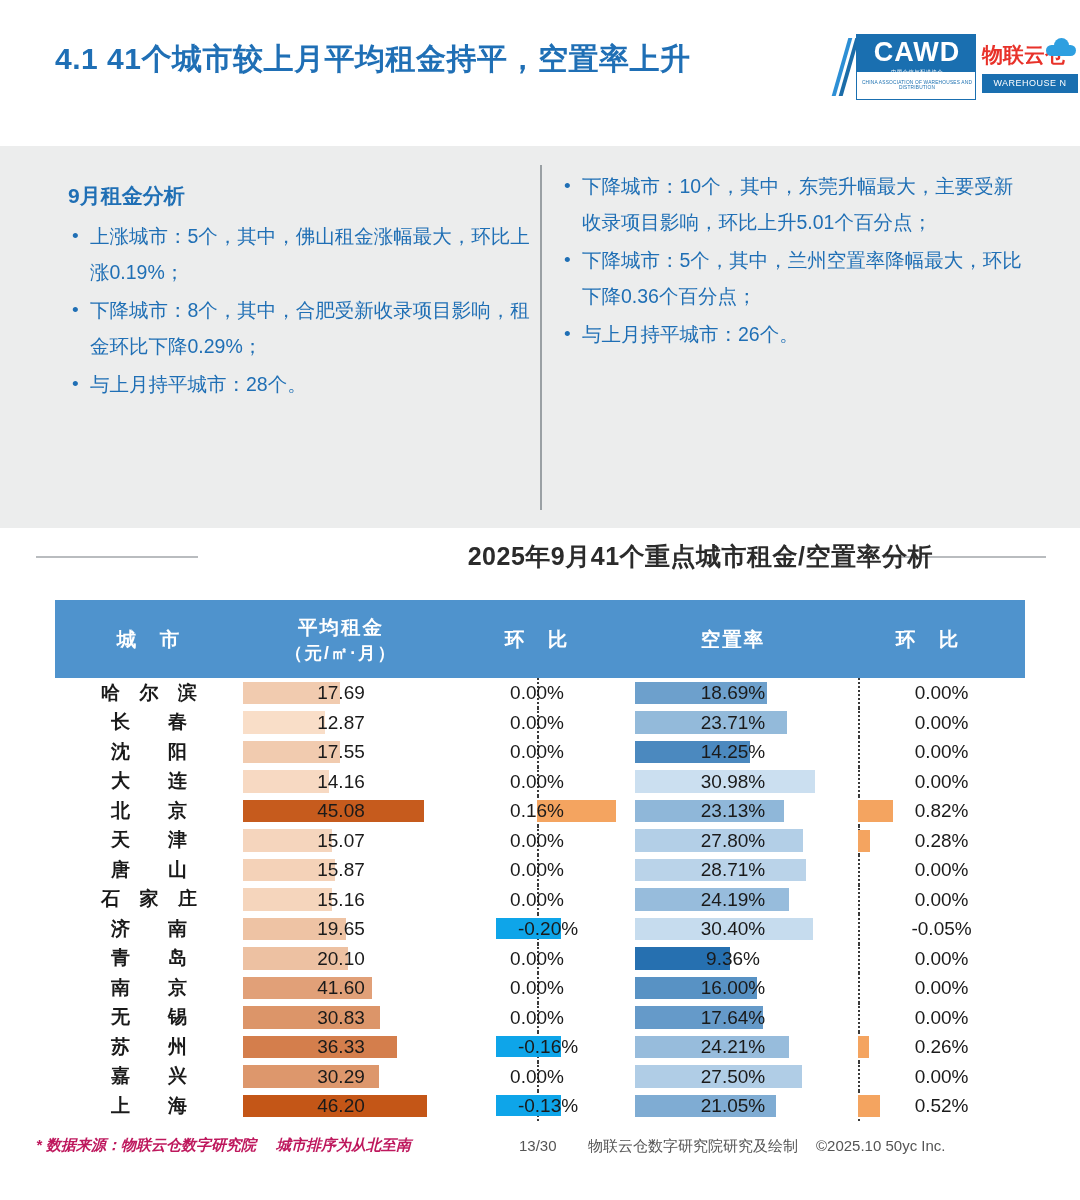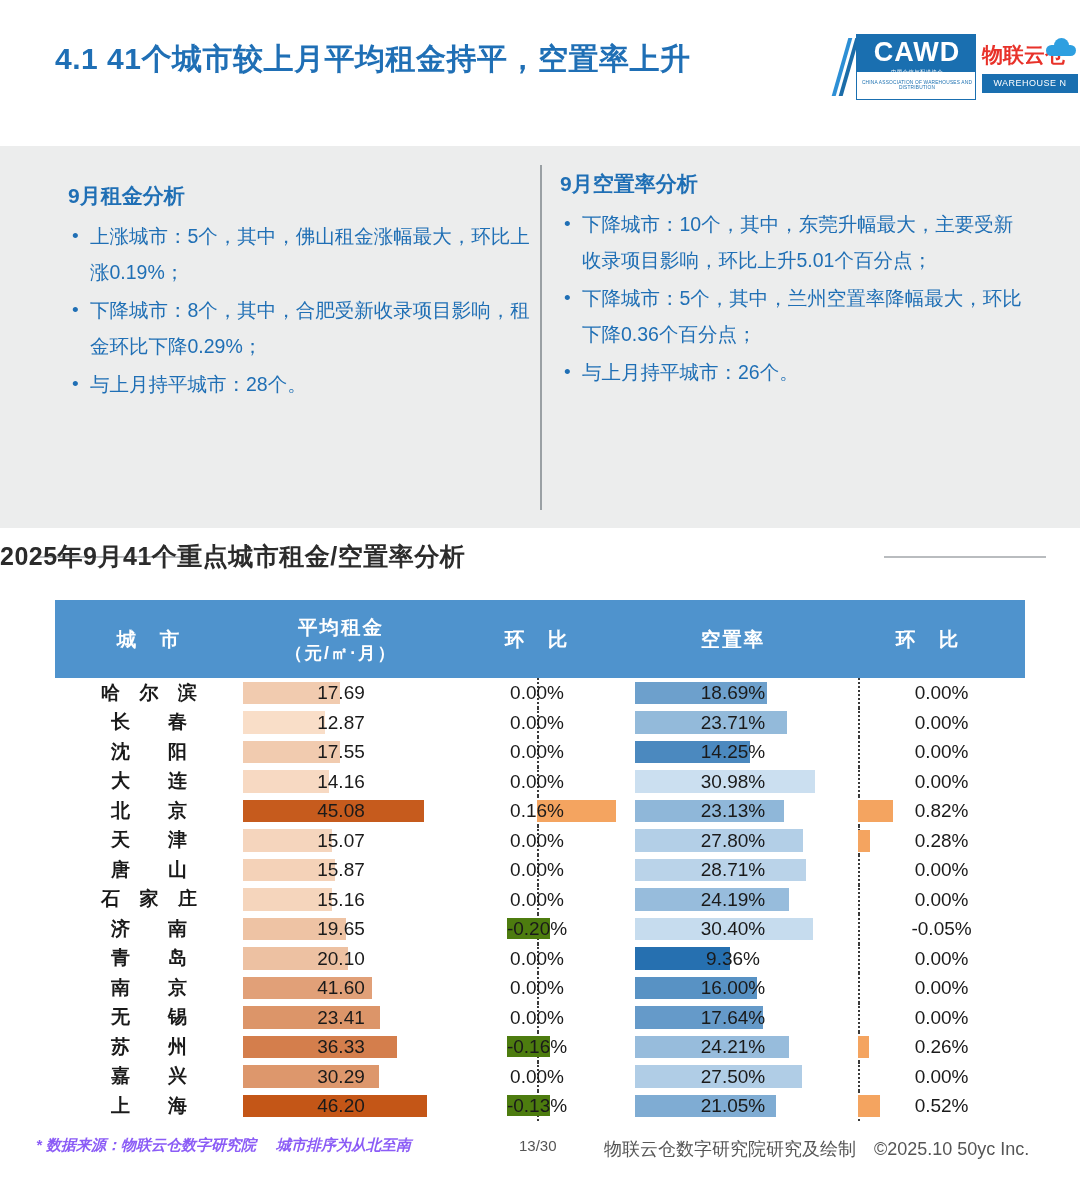--- a/index.html
+++ b/index.html
@@ -99,21 +99,21 @@
     color: #1f6fb5; line-height: 1.85; margin-bottom: 2px;
   }
   .bullets li::before {
     content: "•"; position: absolute; left: 4px; top: 0;
     font-size: 19px; color: #1f6fb5;
   }
 
   
   .chart-title-wrap {
     position: absolute; left: 0; top: 536px; width: 933px; height: 40px;
-    text-align: left;
+    text-align: right;
   }
   .chart-title {
     display: inline-block; font-size: 25px; font-weight: bold; color: #2b2b2b;
     line-height: 40px; letter-spacing: 0.5px;
   }
   .rule { position: absolute; top: 556px; height: 2px; background: #b9bcbf; }
   .rule-l { left: 36px; width: 162px; }
   .rule-r { left: 884px; width: 162px; }
 
   
@@ -150,33 +150,33 @@
   .mom-guide {
     position: absolute; left: 50%; top: 0; width: 0; height: 29.5px;
     border-left: 2px dotted #3a3a3a;
   }
   .mom-bar { position: absolute; top: 4px; height: 22px; background: #f4a460; }
   .mom-val {
     position: relative; z-index: 3; line-height: 29.5px; display: inline-block;
     padding: 0 2px;
     text-align: right;
   }
-  .neg-chip { background: #4d7c0f; }
+  .neg-chip { background: #0ea5e9; padding-left: 22px; }
 
   
   .footer-note {
     position: absolute; left: 36px; top: 1136px; font-size: 15px;
-    color: #8b5cf6; font-style: italic; font-weight: bold;
+    color: #be185d; font-style: italic; font-weight: bold;
   }
   .footer-note .sep { display: inline-block; width: 20px; }
   .page-num {
     position: absolute; left: 519px; top: 1137px; font-size: 15px; color: #555;
   }
   .footer-right {
-    position: absolute; left: 604px; top: 1137px; font-size: 18px; color: #555;
+    position: absolute; left: 588px; top: 1137px; font-size: 15px; color: #555;
   }
   .footer-right .cr { margin-left: 18px; }
 </style>
 </head>
 <body>
 
 <div class="header">
   <div class="title">4.1 41个城市较上月平均租金持平，空置率上升</div>
 
   <div class="logo-wrap">
@@ -203,21 +203,20 @@
 <div class="col col-left" style="top:180px;">
   <div class="sub-title">9月租金分析</div>
   <ul class="bullets">
     <li>上涨城市：5个，其中，佛山租金涨幅最大，环比上涨0.19%；</li>
     <li>下降城市：8个，其中，合肥受新收录项目影响，租金环比下降0.29%；</li>
     <li>与上月持平城市：28个。</li>
   </ul>
 </div>
 
 <div class="col col-right" style="top:168px;">
-  <div class="sub-title">9月空置率分析</div>
   <ul class="bullets">
     <li>下降城市：10个，其中，东莞升幅最大，主要受新收录项目影响，环比上升5.01个百分点；</li>
     <li>下降城市：5个，其中，兰州空置率降幅最大，环比下降0.36个百分点；</li>
     <li>与上月持平城市：26个。</li>
   </ul>
 </div>
 
 <div class="rule rule-l"></div>
 <div class="rule rule-r"></div>
 <div class="chart-title-wrap">
@@ -529,21 +528,21 @@
       <tr>
         <td class="city">
           <div class="city-inner" style="padding: 0px 56px;">
             <span>无</span>
             <span>锡</span>
           </div>
         </td>
         <td>
           <div class="cell-wrap">
             <div class="bar" style="left: 0px; width: 70.0948%; background: rgb(220, 149, 105);"></div>
-            <span class="val">23.41</span>
+            <span class="val">30.83</span>
           </div>
         </td>
         <td class="mom-cell">
           <div class="cell-wrap"><div class="mom-guide"></div><span class="mom-val">0.00%</span></div>
         </td>
         <td>
           <div class="cell-wrap">
             <div class="bar" style="left: 0px; width: 65.28%; background: rgb(101, 154, 201);"></div>
             <span class="val">17.64%</span>
           </div>

